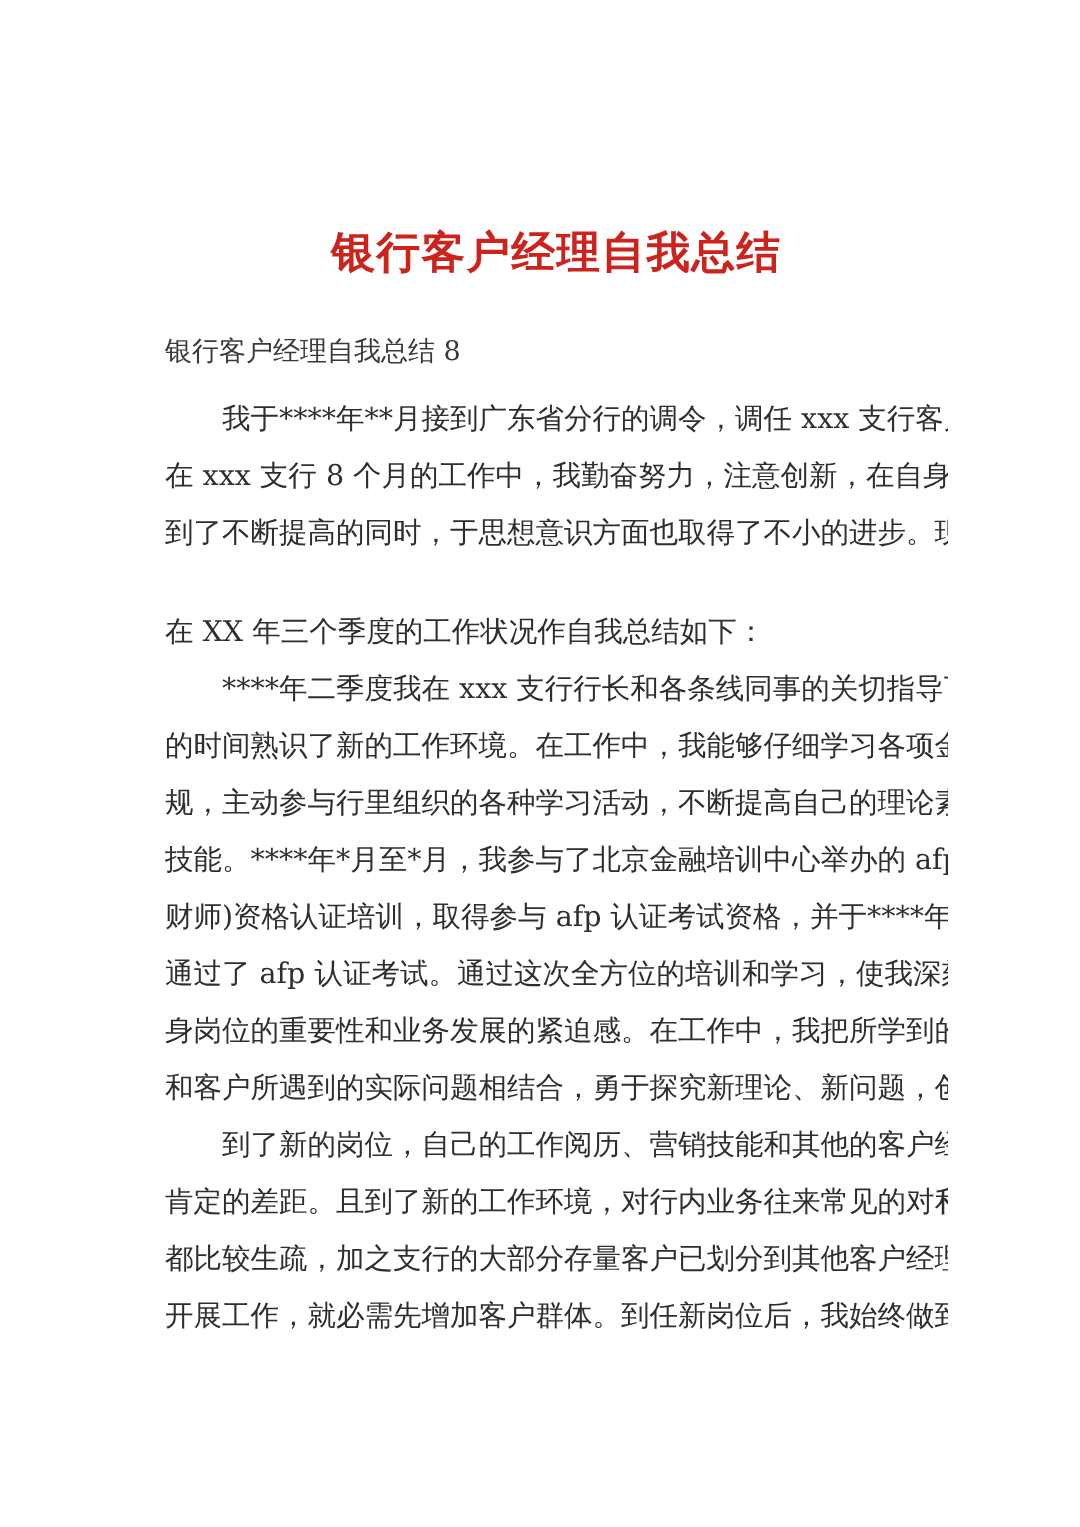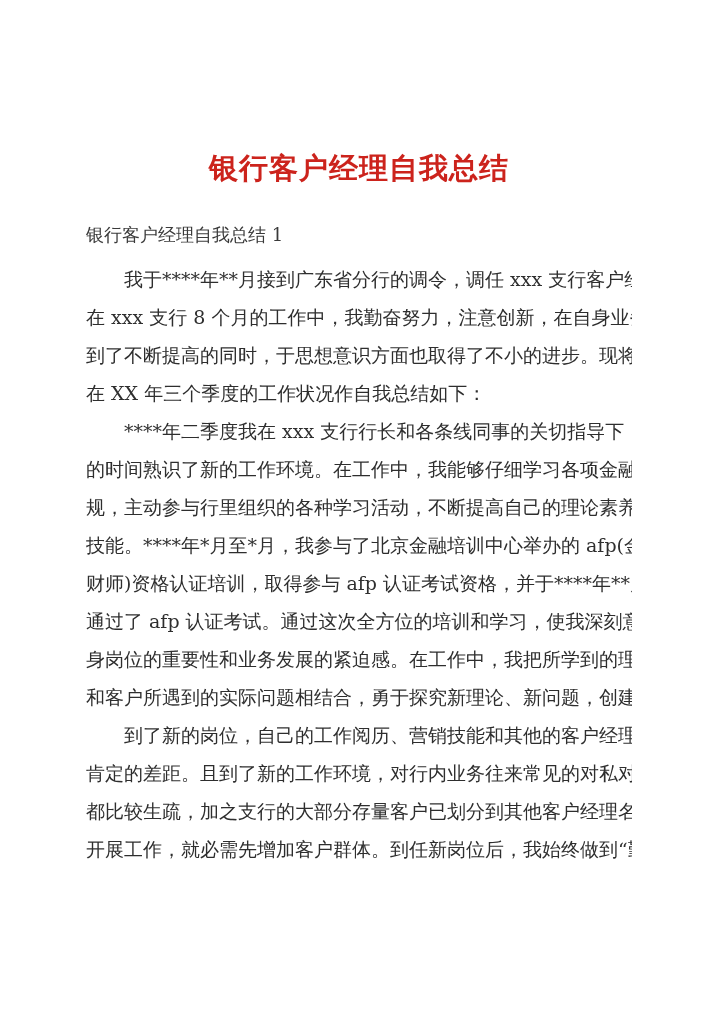--- a/index.html
+++ b/index.html
@@ -6,21 +6,21 @@
     margin: 0;
     padding: 0;
     background: #ffffff;
   }
   .page {
     position: relative;
     width: 720px;
     height: 1018px;
     background: #ffffff;
     box-sizing: border-box;
-    padding: 150px 88px 0 86px;
+    padding: 150px 88px 0 110px;
     overflow: hidden;
     font-family: "DejaVu Serif", "Liberation Serif", serif;
   }
   .doc-title {
     margin: 0;
     text-align: center;
     font-size: 29px;
     line-height: 36px;
     font-weight: bold;
     letter-spacing: 1px;
@@ -45,32 +45,33 @@
   .para .line {
     text-align: justify;
     text-align-last: justify;
     height: 38px;
     overflow: hidden;
     white-space: nowrap;
   }
   .para .line.endline {
     text-align: left;
     text-align-last: left;
+    margin-top: 28px;
   }
   .para .line:first-child {
     text-indent: 2em;
   }
 </style>
 </head>
 <body>
 
 <div class="page">
   <h1 class="doc-title" style="color: rgb(204, 35, 28);">银行客户经理自我总结</h1>
 
-  <div class="doc-subtitle">银行客户经理自我总结 1</div>
+  <div class="doc-subtitle">银行客户经理自我总结 8</div>
 
   <div class="doc-body">
 
   <div class="para">
         <div class="line">我于****年**月接到广东省分行的调令，调任 xxx 支行客户经理。</div>
         <div class="line">在 xxx 支行 8 个月的工作中，我勤奋努力，注意创新，在自身业务水平得</div>
         <div class="line">到了不断提高的同时，于思想意识方面也取得了不小的进步。现将我本人</div>
         <div class="line endline">在 XX 年三个季度的工作状况作自我总结如下：</div>
       </div>
       <div class="para">

